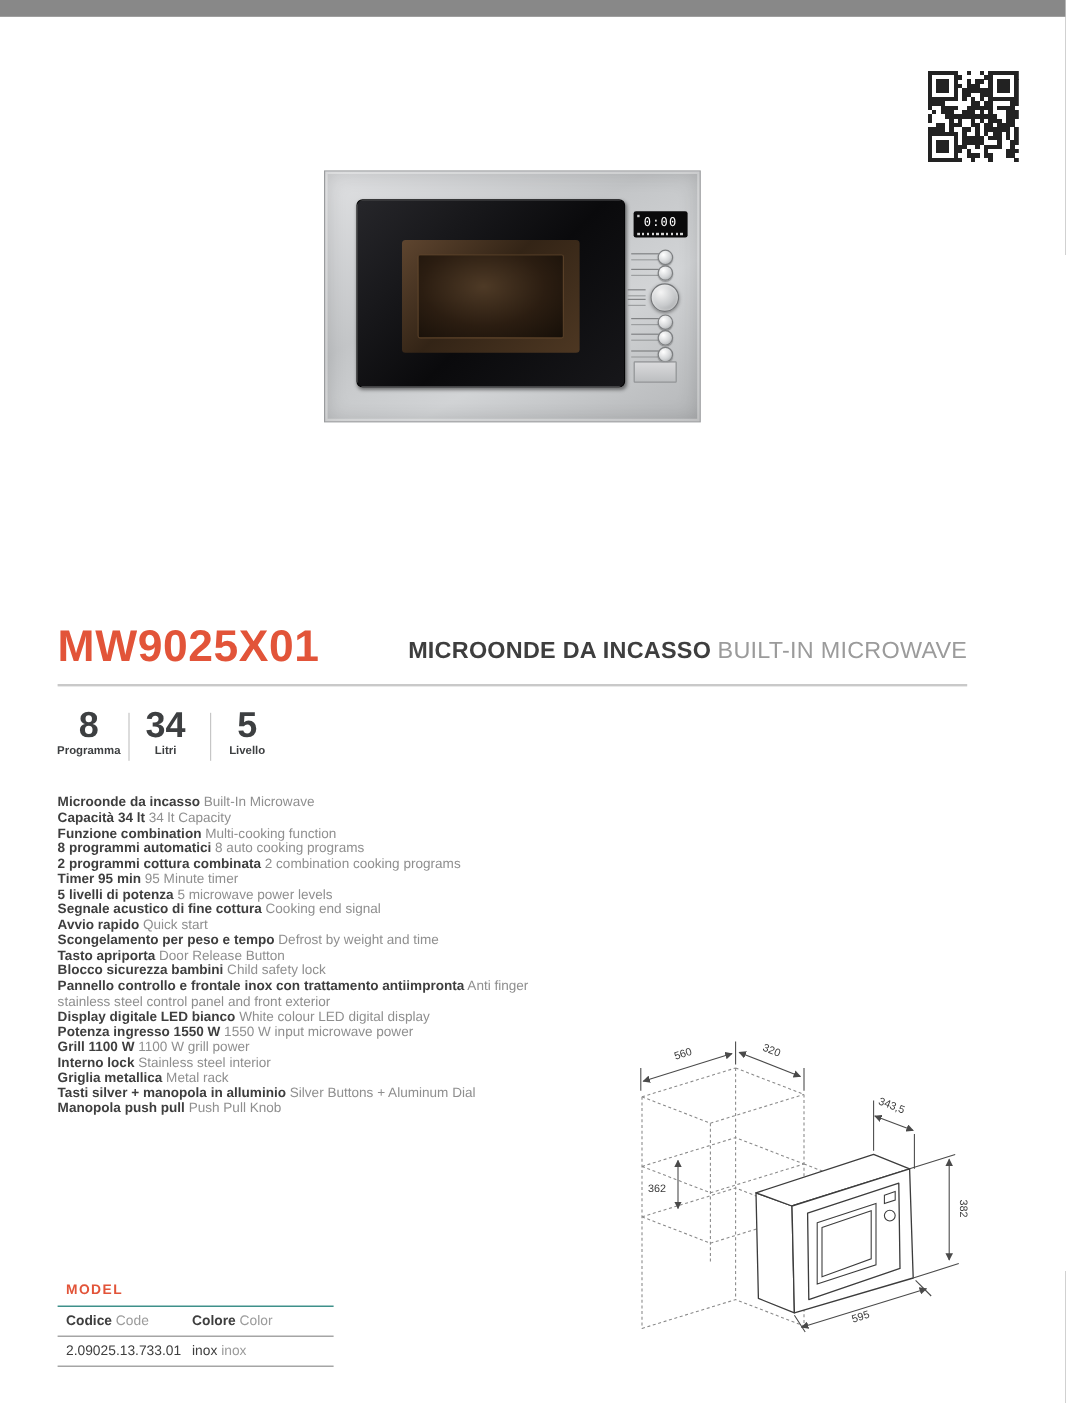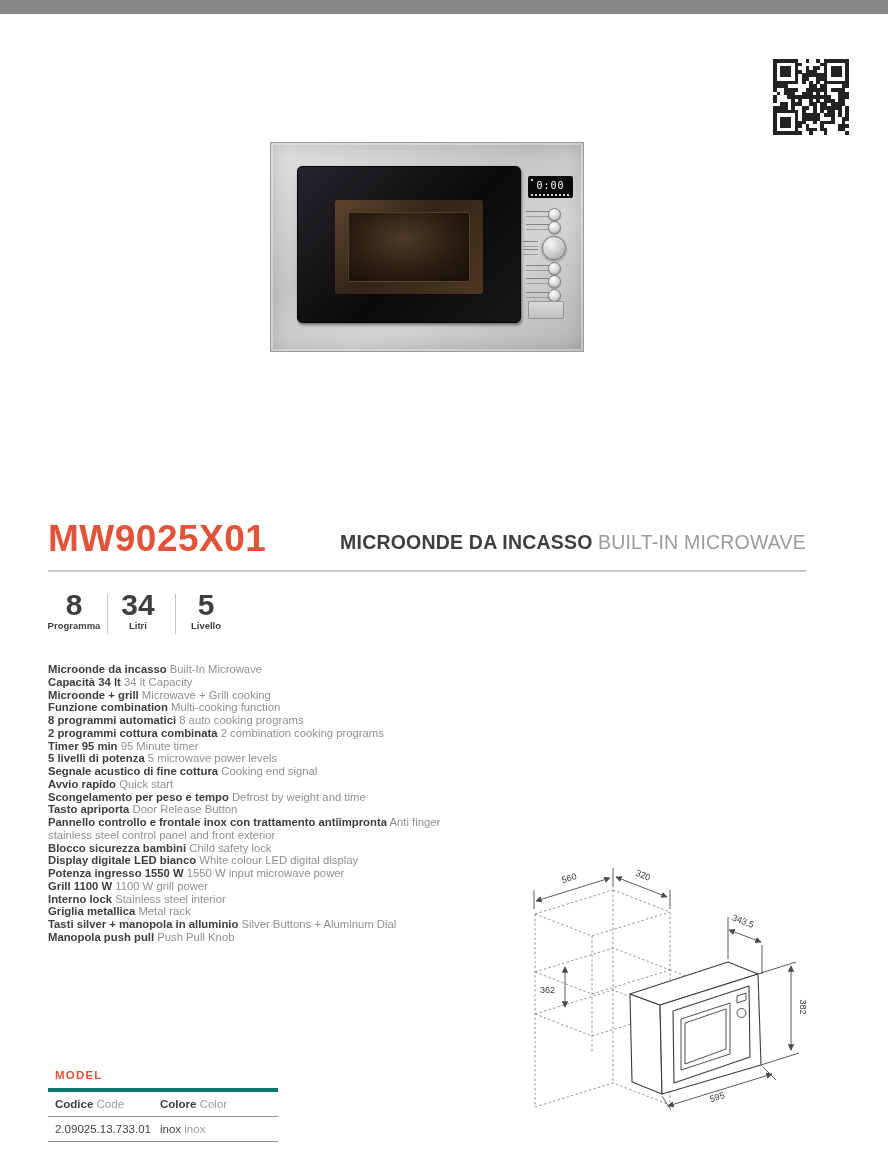--- a/index.html
+++ b/index.html
@@ -64,21 +64,21 @@
   .diagram{position:absolute;left:510px;top:843px;width:335px;height:262px;}
   .diagram text{font-family:"Liberation Sans","DejaVu Sans",sans-serif;font-size:9px;fill:#3a3a3a;}
   .dash{stroke:#8a8a8a;stroke-width:.9;fill:none;stroke-dasharray:2.5 2.2;}
   .solid{stroke:#3c3c3c;stroke-width:1.1;fill:#ffffff;stroke-linejoin:round;}
   .thin{stroke:#3c3c3c;stroke-width:.9;fill:none;}
   .dim{stroke:#4a4a4a;stroke-width:.9;fill:none;}
 
   
   .model-label{position:absolute;left:55px;top:1055px;font-size:11.5px;font-weight:700;
     color:#e25439;letter-spacing:1.2px;}
-  .mtable{position:absolute;left:48px;top:1074px;width:230px;border-top:4px solid #0f766e;
+  .mtable{position:absolute;left:48px;top:1074px;width:230px;border-top:1px solid #0f766e;
     font-size:11.5px;color:#3e3e3e;}
   .trow{display:flex;border-bottom:1px solid #8f8f8f;height:24px;align-items:center;padding-left:7px;}
   .c1{width:105px;}
   .c2{flex:1;}
   .lab-en{color:#9b9b9b;font-weight:400;}
   .lab-it{color:#3e3e3e;font-weight:700;}
 </style>
 </head>
 <body>
 
@@ -398,32 +398,31 @@
   </div>
   <div class="vsep" style="left:175px"></div>
   <div class="badge" style="left:178px;width:56px">
     <div class="badge-value">5</div>
     <div class="badge-label">Livello</div>
   </div>
 
   <div id="features" class="features">
       <div class="feat"><b>Microonde da incasso</b><span> Built-In Microwave</span></div>
       <div class="feat"><b>Capacità 34 lt</b><span> 34 lt Capacity</span></div>
-      <div class="feat"><b>Microonde + grill</b><span> Microwave + Grill cooking</span></div>
       <div class="feat"><b>Funzione combination</b><span> Multi-cooking function</span></div>
       <div class="feat"><b>8 programmi automatici</b><span> 8 auto cooking programs</span></div>
       <div class="feat"><b>2 programmi cottura combinata</b><span> 2 combination cooking programs</span></div>
       <div class="feat"><b>Timer 95 min</b><span> 95 Minute timer</span></div>
       <div class="feat"><b>5 livelli di potenza</b><span> 5 microwave power levels</span></div>
       <div class="feat"><b>Segnale acustico di fine cottura</b><span> Cooking end signal</span></div>
       <div class="feat"><b>Avvio rapido</b><span> Quick start</span></div>
       <div class="feat"><b>Scongelamento per peso e tempo</b><span> Defrost by weight and time</span></div>
       <div class="feat"><b>Tasto apriporta</b><span> Door Release Button</span></div>
+      <div class="feat"><b>Blocco sicurezza bambini</b><span> Child safety lock</span></div>
       <div class="feat"><b>Pannello controllo e frontale inox con trattamento antiimpronta</b><span> Anti finger stainless steel control panel and front exterior</span></div>
-      <div class="feat"><b>Blocco sicurezza bambini</b><span> Child safety lock</span></div>
       <div class="feat"><b>Display digitale LED bianco</b><span> White colour LED digital display</span></div>
       <div class="feat"><b>Potenza ingresso 1550 W</b><span> 1550 W input microwave power</span></div>
       <div class="feat"><b>Grill 1100 W</b><span> 1100 W grill power</span></div>
       <div class="feat"><b>Interno lock</b><span> Stainless steel interior</span></div>
       <div class="feat"><b>Griglia metallica</b><span> Metal rack</span></div>
       <div class="feat"><b>Tasti silver + manopola in alluminio</b><span> Silver Buttons + Aluminum Dial</span></div>
       <div class="feat"><b>Manopola push pull</b><span> Push Pull Knob</span></div>
     </div>
 
   <svg class="diagram" viewBox="0 0 335 262">

